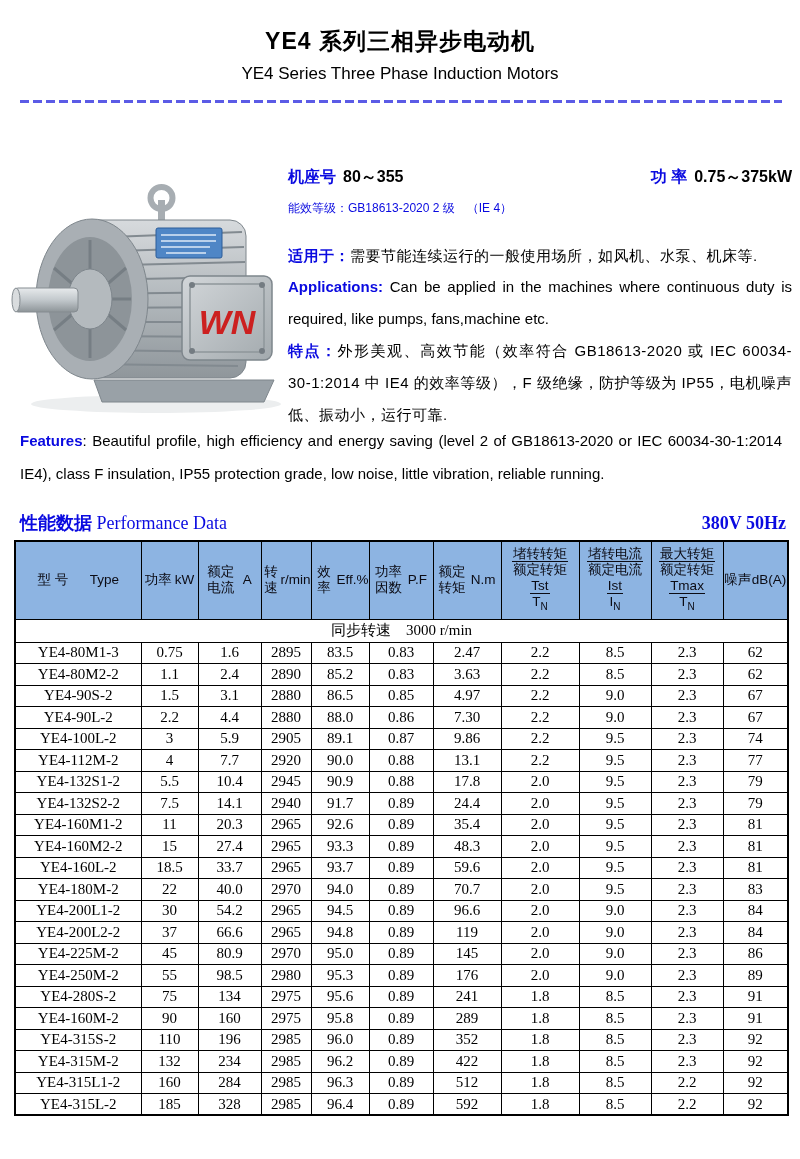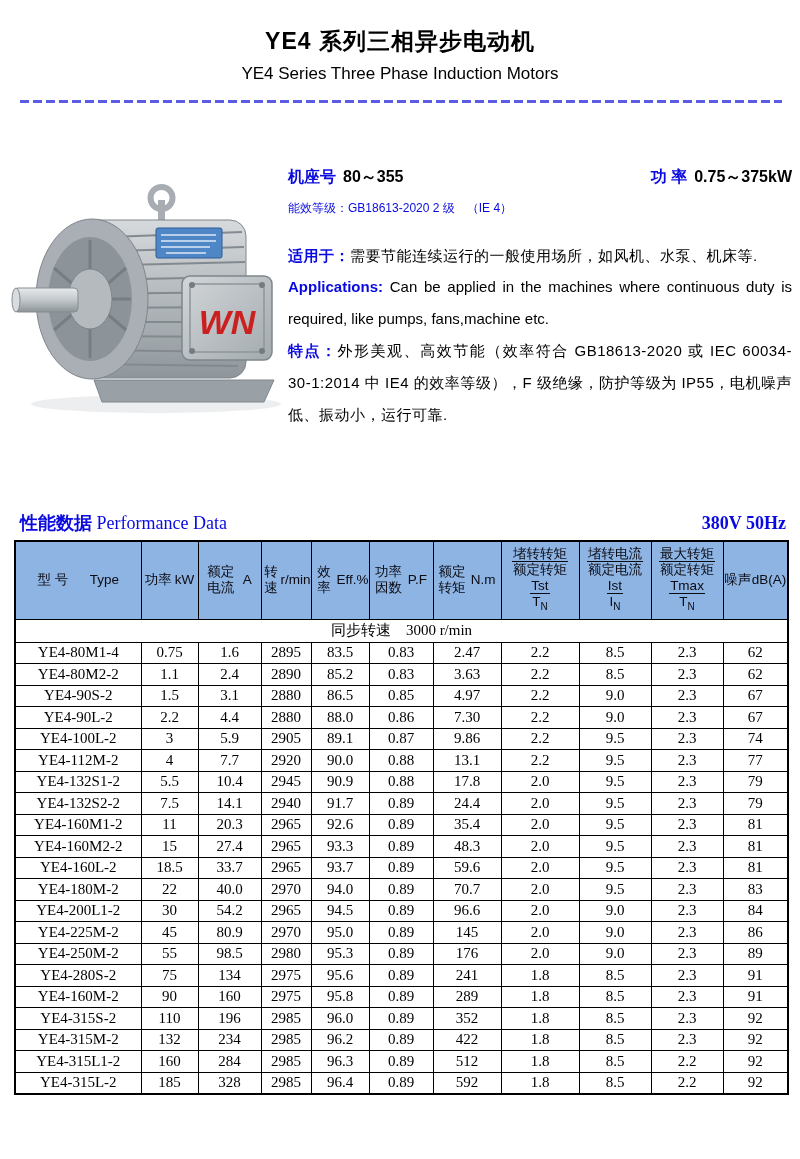--- a/index.html
+++ b/index.html
@@ -160,20 +160,23 @@
         <span class="spec-label">功 率</span>
         <span class="spec-value">0.75～375kW</span>
       </span>
     </div>
     <div class="spec-blue-line">能效等级：GB18613-2020 2 级　（IE 4）</div>
     <div class="spec-para cjk" style="line-height:30px;"><span class="p-label">适用于：</span><span>需要节能连续运行的一般使用场所，如风机、水泵、机床等.</span></div>
     <div class="spec-para"><span class="p-label">Applications:</span><span> Can be applied in the machines where continuous duty is required, like pumps, fans,machine etc.</span></div>
     <div class="spec-para cjk"><span class="p-label">特点：</span><span>外形美观、高效节能（效率符合 GB18613-2020 或 IEC 60034-30-1:2014 中 IE4 的效率等级），F 级绝缘，防护等级为 IP55，电机噪声低、振动小，运行可靠.</span></div>
   </div>
 
+  <div class="features">
+    <span class="p-label">Features</span><span>:  Beautiful profile, high efficiency and energy saving (level 2 of GB18613-2020 or IEC 60034-30-1:2014 IE4), class F insulation, IP55 protection grade, low noise, little vibration, reliable running.</span>
+  </div>
 
   <div class="perf-head">
     <span>
       <span class="perf-title-zh">性能数据</span>
       <span class="perf-title-en">Performance Data</span>
     </span>
     <span class="perf-voltage">380V 50Hz</span>
   </div>
 
   <table class="perf">
@@ -273,21 +276,21 @@
               <span class="en">dB(A)</span>
             </div>
           </th>
       </tr>
     </thead>
     <tbody>
       <tr>
         <td class="sync-cell" colspan="11">同步转速    3000 r/min</td>
       </tr>
     <tr>
-          <td>YE4-80M1-4</td>
+          <td>YE4-80M1-3</td>
           <td>0.75</td>
           <td>1.6</td>
           <td>2895</td>
           <td>83.5</td>
           <td>0.83</td>
           <td>2.47</td>
           <td>2.2</td>
           <td>8.5</td>
           <td>2.3</td>
           <td>62</td>
@@ -442,20 +445,33 @@
           <td>2965</td>
           <td>94.5</td>
           <td>0.89</td>
           <td>96.6</td>
           <td>2.0</td>
           <td>9.0</td>
           <td>2.3</td>
           <td>84</td>
         </tr>
         <tr>
+          <td>YE4-200L2-2</td>
+          <td>37</td>
+          <td>66.6</td>
+          <td>2965</td>
+          <td>94.8</td>
+          <td>0.89</td>
+          <td>119</td>
+          <td>2.0</td>
+          <td>9.0</td>
+          <td>2.3</td>
+          <td>84</td>
+        </tr>
+        <tr>
           <td>YE4-225M-2</td>
           <td>45</td>
           <td>80.9</td>
           <td>2970</td>
           <td>95.0</td>
           <td>0.89</td>
           <td>145</td>
           <td>2.0</td>
           <td>9.0</td>
           <td>2.3</td>

